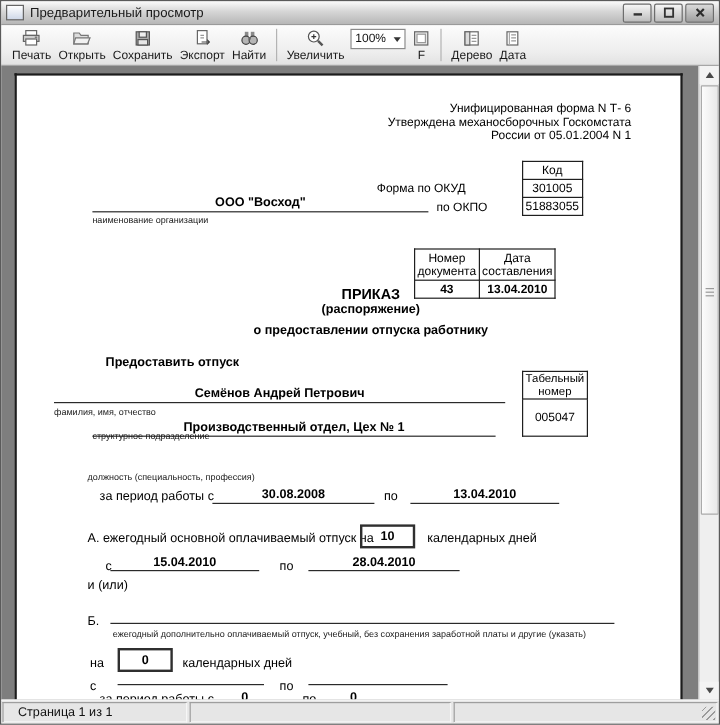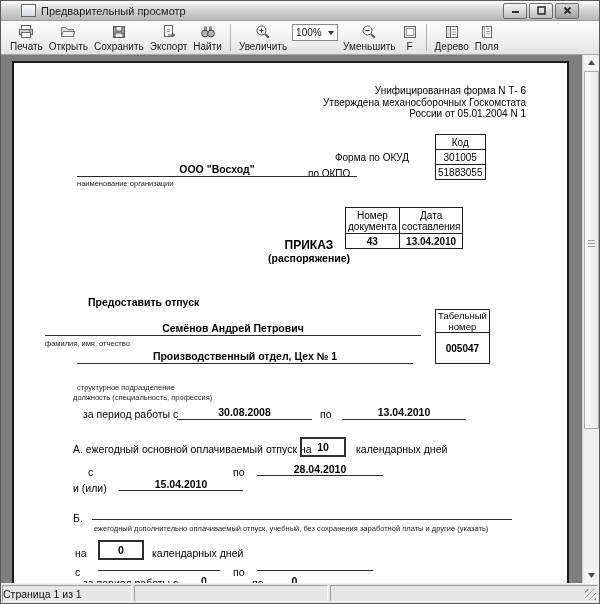--- a/index.html
+++ b/index.html
@@ -1,21 +1,21 @@
 <!DOCTYPE html>
 <html><head>
 <meta charset="utf-8">
 <style>
   html,body{margin:0;padding:0;background:#888;font-family:"Liberation Sans",sans-serif;}
   .window{position:relative;width:600px;height:604px;background:#d9d9d9;border:1px solid #5a5a5a;box-sizing:border-box;overflow:hidden;}
 
   
   .titlebar{position:absolute;top:0;left:0;right:0;height:20px;
     background:linear-gradient(#fbfbfb,#d6d6d6 45%,#b7b7b7);
-    border-bottom:1px solid #9a9a9a;display:flex;align-items:center;padding:0 20px;box-sizing:border-box;}
+    border-bottom:1px solid #9a9a9a;display:flex;align-items:center;padding:0 4px;box-sizing:border-box;}
   .appicon{width:13px;height:11px;border:1px solid #666;background:linear-gradient(#fff,#cfd8e8);display:inline-block;}
   .apptitle{font-size:11px;color:#1a1a1a;margin-left:5px;flex:1;white-space:nowrap;}
   .winbtn{width:22px;height:14px;margin-left:2px;border:1px solid #6d6d6d;border-radius:2px;
     background:linear-gradient(#f6f6f6,#bdbdbd);display:flex;align-items:center;justify-content:center;}
   .winbtn.close{background:linear-gradient(#d9d9d9,#9f9f9f);}
   .winbtn svg{width:9px;height:9px;}
 
   
   .toolbar{position:absolute;top:20px;left:0;right:0;height:34px;
     background:linear-gradient(#fcfcfc,#ededed 70%,#e2e2e2);
@@ -44,21 +44,21 @@
   
   .scrollbar{position:absolute;top:54px;right:0;width:16px;bottom:20px;background:#efefef;border-left:1px solid #c9c9c9;}
   .sbtn{position:absolute;left:0;width:16px;height:15px;display:flex;align-items:center;justify-content:center;background:#f3f3f3;}
   .sbtn svg{width:7px;height:5px;}
   .sthumb{position:absolute;left:1px;width:13px;top:16px;height:356px;background:linear-gradient(90deg,#fcfcfc,#e8e8e8);border:1px solid #ababab;border-radius:1px;}
   .grip{position:absolute;left:3px;top:168px;width:7px;}
   .grip div{height:1px;background:#9a9a9a;margin-bottom:2px;}
 
   
   .statusbar{position:absolute;left:0;right:0;bottom:0;height:20px;background:#e6e6e6;display:flex;align-items:stretch;padding:1px;box-sizing:border-box;border-top:1px solid #f5f5f5;}
-  .panel{border:1px solid;border-color:#9e9e9e #f6f6f6 #f6f6f6 #9e9e9e;margin-right:2px;display:flex;align-items:center;padding:0 0;font-size:10.5px;color:#111;}
+  .panel{border:1px solid;border-color:#9e9e9e #f6f6f6 #f6f6f6 #9e9e9e;margin-right:2px;display:flex;align-items:center;padding:0 12px;font-size:10.5px;color:#111;}
   .p1{width:128px;}
   .p2{width:192px;}
   .p3{flex:1;position:relative;margin-right:0;}
   .rgrip{position:absolute;right:1px;bottom:1px;width:11px;height:11px;
     background:repeating-linear-gradient(135deg,transparent 0 2px,#9a9a9a 2px 3px,transparent 3px 4px);}
 </style>
 </head>
 <body>
 
 <div class="window">
@@ -134,49 +134,41 @@
           <path d="M4.5 6.5 H8.5 M6.5 4.5 V8.5" stroke="#333"></path>
         </svg>
       <span class="lbl">Увеличить</span>
     </div>
     <div class="zoombox">
       <span>100%</span>
       <span class="chev"></span>
     </div>
     <div class="tbtn">
       <svg viewBox="0 0 16 16">
-          <circle cx="6.5" cy="6.5" r="4.5" fill="#fdfdfd" stroke="#555"></circle>
-          <path d="M10 10 L13.8 13.8" stroke="#555" stroke-width="2"></path>
-          <path d="M4.5 6.5 H8.5" stroke="#333"></path>
-        </svg>
-      <span class="lbl">Уменьшить</span>
-    </div>
-    <div class="tbtn">
-      <svg viewBox="0 0 16 16">
           <rect x="2.5" y="2.5" width="11" height="11" fill="#e8e8e8" stroke="#666"></rect>
           <rect x="4.5" y="4.5" width="7" height="7" fill="#fff" stroke="#999"></rect>
         </svg>
       <span class="lbl">F</span>
     </div>
     <div class="tsep"></div>
     <div class="tbtn">
       <svg viewBox="0 0 16 16">
           <rect x="2.5" y="2.5" width="11" height="11" fill="#fff" stroke="#666"></rect>
           <rect x="2.5" y="2.5" width="4" height="11" fill="#dcdcdc" stroke="#666"></rect>
           <path d="M8 5.5 h4 M8 8 h4 M8 10.5 h4" stroke="#999"></path>
         </svg>
       <span class="lbl">Дерево</span>
     </div>
     <div class="tbtn">
       <svg viewBox="0 0 16 16">
           <rect x="3.5" y="2.5" width="9" height="11" fill="#fff" stroke="#666"></rect>
           <path d="M5.5 2.5 V13.5" stroke="#aaa"></path>
           <path d="M7 5 h4 M7 7.5 h4 M7 10 h4" stroke="#999"></path>
         </svg>
-      <span class="lbl">Поля</span>
+      <span class="lbl">Дата</span>
     </div>
   </div>
 
   <div class="preview">
     <div class="page">
 
       <div class="t" style="right:41px;top:22px;text-align:right;line-height:11.5px;font-size:10px;">
         <div style="position:static">Унифицированная форма N Т- 6</div>
         <div style="position:static">Утверждена механосборочных Госкомстата</div>
         <div style="position:static">России от 05.01.2004 N 1</div>
@@ -188,73 +180,74 @@
               <td style="width:84px;height:15px;">Код</td>
             </tr>
         <tr style="position:static">
               <td style="height:15px;">301005</td>
             </tr>
         <tr style="position:static">
               <td style="height:15px;">51883055</td>
             </tr>
       </tbody>
         </table>
-      <div class="t" style="left:300px;top:89px;width:116px;text-align:center;font-size:10px;">Форма по ОКУД</div>
-      <div class="t" style="left:294px;top:105px;width:116px;text-align:left;font-size:10px;">по ОКПО</div>
+      <div class="t" style="left:300px;top:89px;width:116px;text-align:left;font-size:10px;">Форма по ОКУД</div>
+      <div class="t" style="left:313px;top:105px;width:116px;text-align:center;font-size:10px;">по ОКПО</div>
 
       <div class="ufld" style="left:63px;top:100px;width:280px;height:14px;">ООО "Восход"</div>
       <div class="cap" style="left:63px;top:116px;width:280px;">наименование организации</div>
 
       <table class="frm" style="left:331px;top:144px;">
         <tbody>
             <tr style="position:static">
           <td style="width:69px;height:26px;">Номер документа</td>
           <td style="width:101px;">Дата составления</td>
         </tr>
         <tr style="position:static">
           <td style="height:15px;font-weight:bold;">43</td>
           <td style="font-weight:bold;">13.04.2010</td>
         </tr>
       </tbody>
         </table>
 
       <div class="t b" style="left:150px;top:189px;width:290px;text-align:center;">(распоряжение)</div>
       <div class="t b" style="left:150px;top:175px;width:290px;text-align:center;font-size:12px;">ПРИКАЗ</div>
+      <div class="t b" style="left:150px;top:206px;width:290px;text-align:center;">о предоставлении отпуска работнику</div>
 
       <div class="t b" style="left:74px;top:233px;">Предоставить отпуск</div>
 
       <table class="frm" style="left:421px;top:246px;font-size:9.5px;">
         <tbody>
             <tr style="position:static">
               <td style="width:84px;height:12px;">Табельный номер</td>
             </tr>
         <tr style="position:static">
-              <td style="height:31px;font-weight:bold;font-size:10px;">005047</td>
+              <td style="height:31px;font-weight:normal;font-size:10px;">005047</td>
             </tr>
       </tbody>
         </table>
 
       <div class="ufld" style="left:31px;top:259px;width:376px;height:14px;">Семёнов Андрей Петрович</div>
       <div class="cap" style="left:31px;top:276px;width:376px;">фамилия, имя, отчество</div>
 
       <div class="ufld" style="left:63px;top:287px;width:336px;height:14px;">Производственный отдел, Цех № 1</div>
-      <div class="cap" style="left:63px;top:320px;width:336px;">структурное подразделение</div>
+      <div class="cap" style="left:63px;top:296px;width:336px;">структурное подразделение</div>
 
       <div class="cap" style="left:59px;top:330px;width:368px;">должность (специальность, профессия)</div>
 
       <div class="t" style="left:69px;top:345px;">за период работы с</div>
       <div class="ufld" style="left:163px;top:343px;width:135px;height:14px;">30.08.2008</div>
       <div class="t" style="left:306px;top:345px;">по</div>
       <div class="ufld" style="left:328px;top:343px;width:124px;height:14px;">13.04.2010</div>
 
       <div class="t" style="left:59px;top:380px;">А. ежегодный основной оплачиваемый отпуск на</div>
       <div class="box" style="left:286px;top:374px;width:46px;height:20px;">10</div>
       <div class="t" style="left:342px;top:380px;">календарных дней</div>
       <div class="t" style="left:74px;top:403px;">с</div>
-      <div class="ufld" style="left:105px;top:400px;width:124px;height:13px;margin-top:15px;">15.04.2010</div>
+      <div class="ufld" style="left:78px;top:400px;width:124px;height:13px;">15.04.2010</div>
       <div class="t" style="left:219px;top:403px;">по</div>
       <div class="ufld" style="left:243px;top:400px;width:126px;height:13px;">28.04.2010</div>
       <div class="t" style="left:59px;top:419px;">и (или)</div>
 
       <div class="t" style="left:59px;top:449px;">Б.</div>
       <div class="ufld" style="left:78px;top:444px;width:420px;height:13px;"></div>
       <div class="cap" style="left:80px;top:461px;width:416px;">ежегодный дополнительно оплачиваемый отпуск, учебный, без сохранения заработной платы и другие (указать)</div>
       <div class="t" style="left:61px;top:484px;">на</div>
       <div class="box" style="left:84px;top:477px;width:46px;height:20px;">0</div>
       <div class="t" style="left:138px;top:484px;">календарных дней</div>

